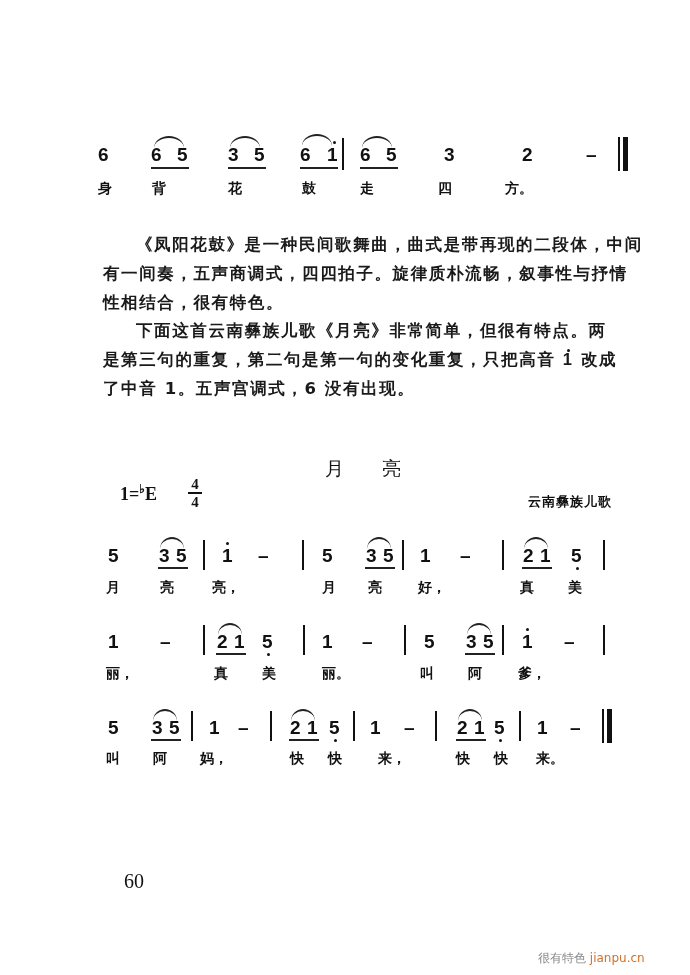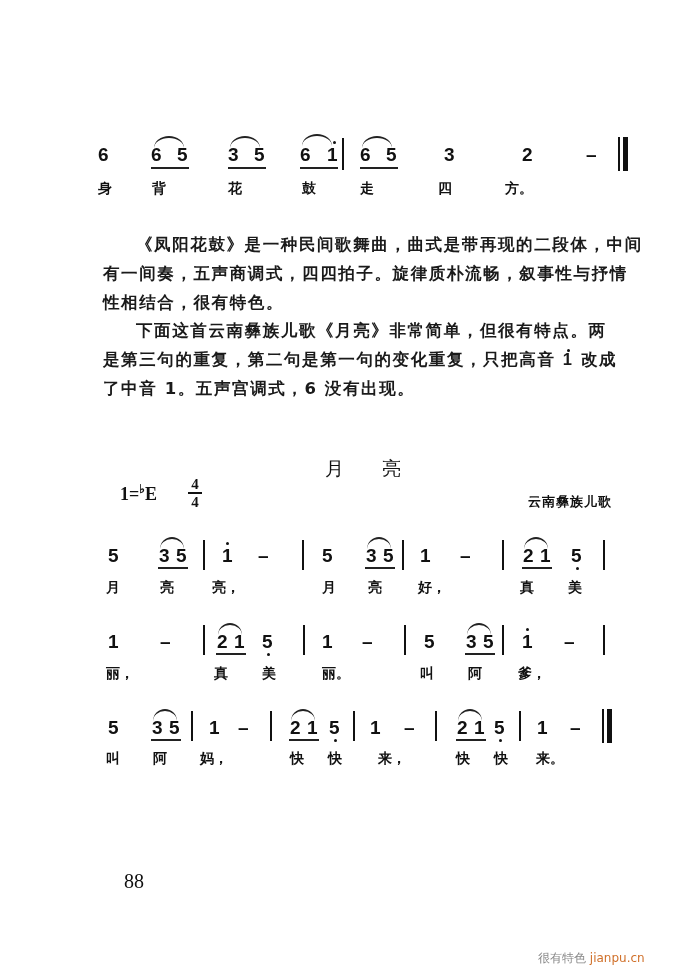--- a/index.html
+++ b/index.html
@@ -200,17 +200,17 @@
   <span class="abs lyric" style="left:153px;top:750px">阿</span>
   <span class="abs lyric" style="left:200px;top:750px">妈，</span>
   <span class="abs lyric" style="left:290px;top:750px">快</span>
   <span class="abs lyric" style="left:328px;top:750px">快</span>
   <span class="abs lyric" style="left:378px;top:750px">来，</span>
   <span class="abs lyric" style="left:456px;top:750px">快</span>
   <span class="abs lyric" style="left:494px;top:750px">快</span>
   <span class="abs lyric" style="left:536px;top:750px">来。</span>
 </div>
 
-<div class="abs pageno" style="left:124px;top:870px">88</div>
+<div class="abs pageno" style="left:124px;top:870px">60</div>
 <div class="abs watermark" style="left:538px;top:950px">
   <span>很有特色</span>
   <span class="url">jianpu.cn</span>
 </div>
 
 </body></html>

